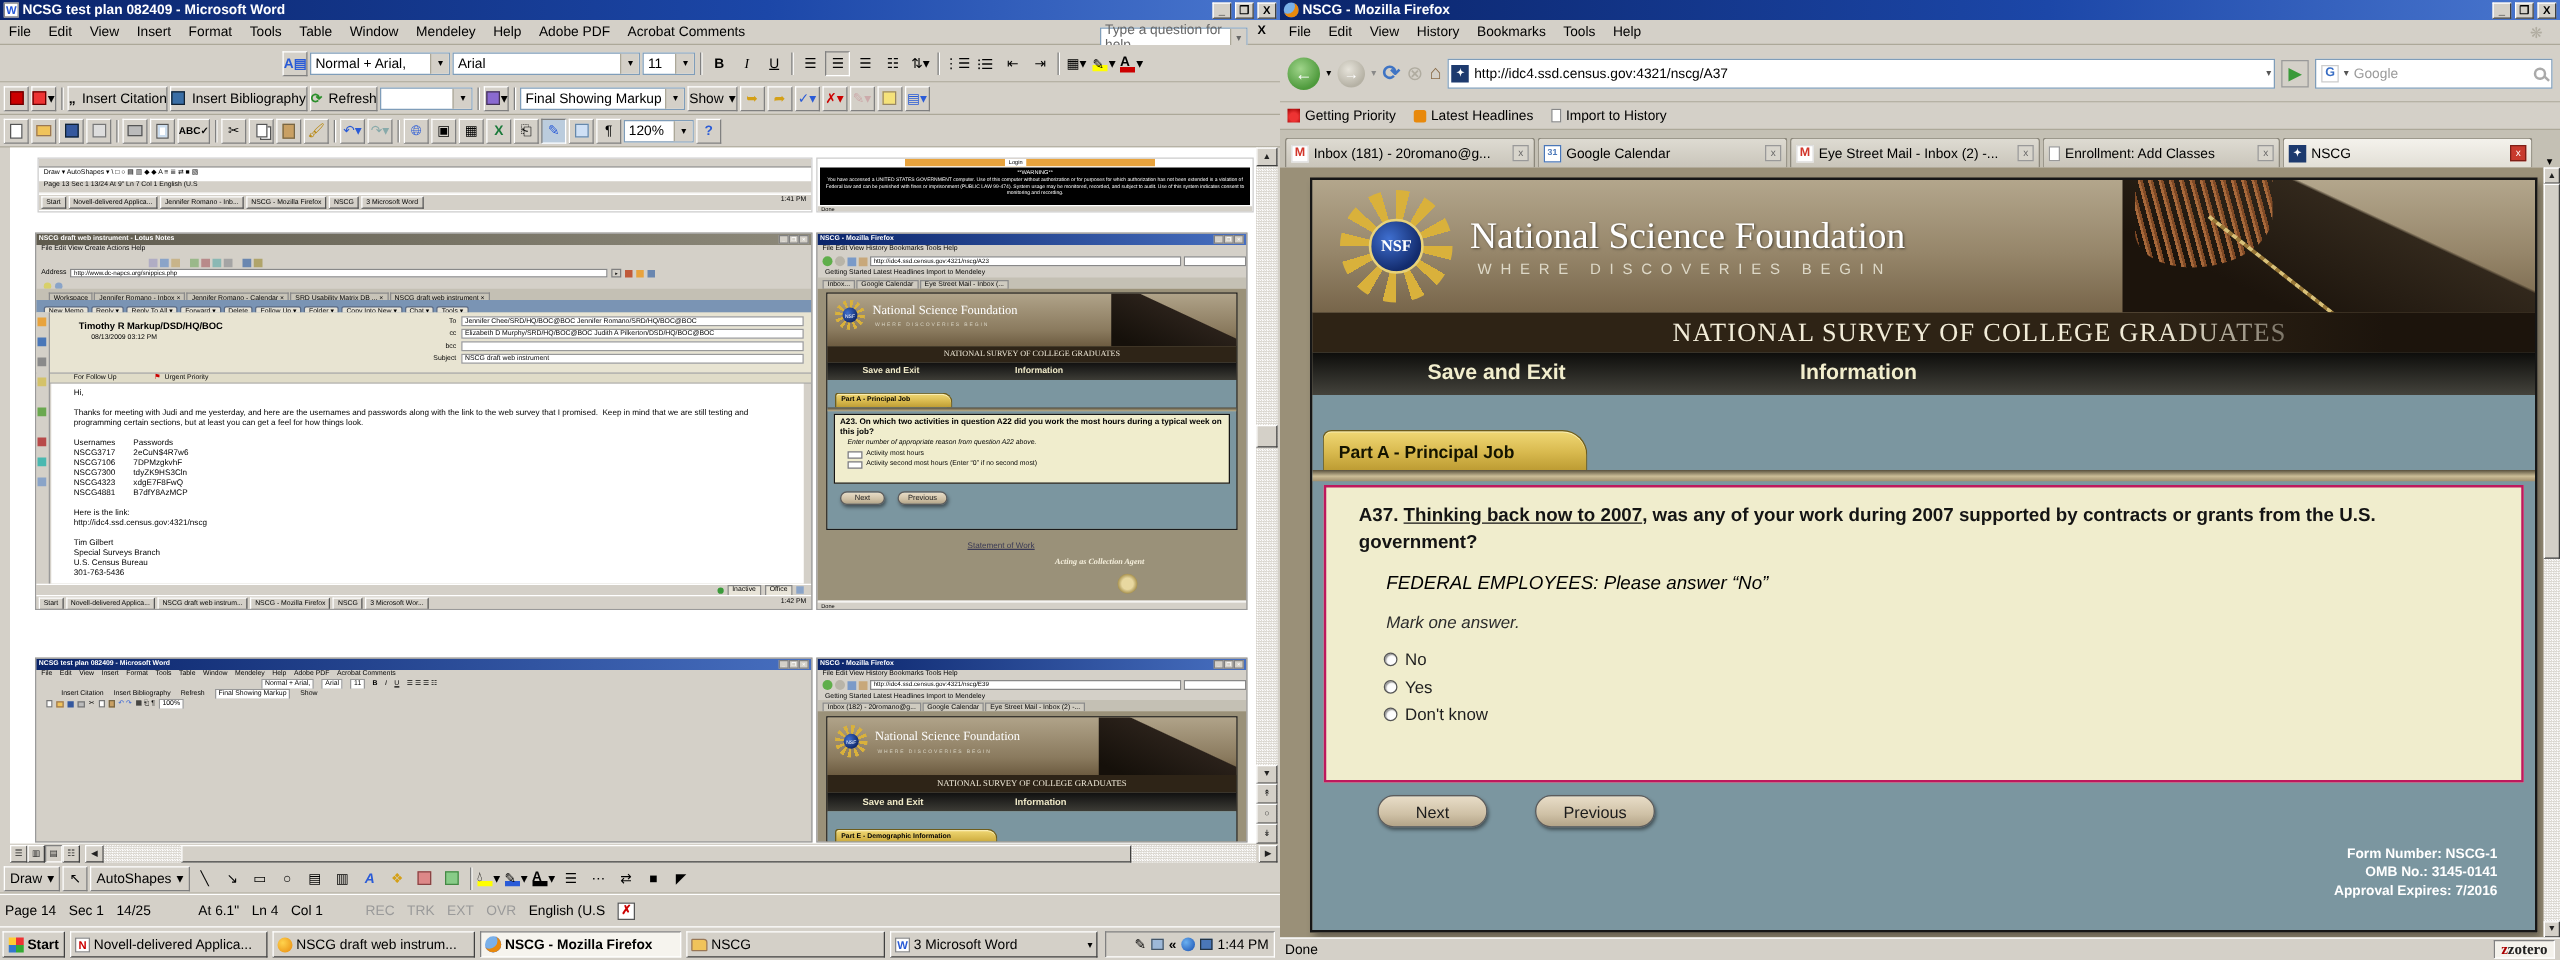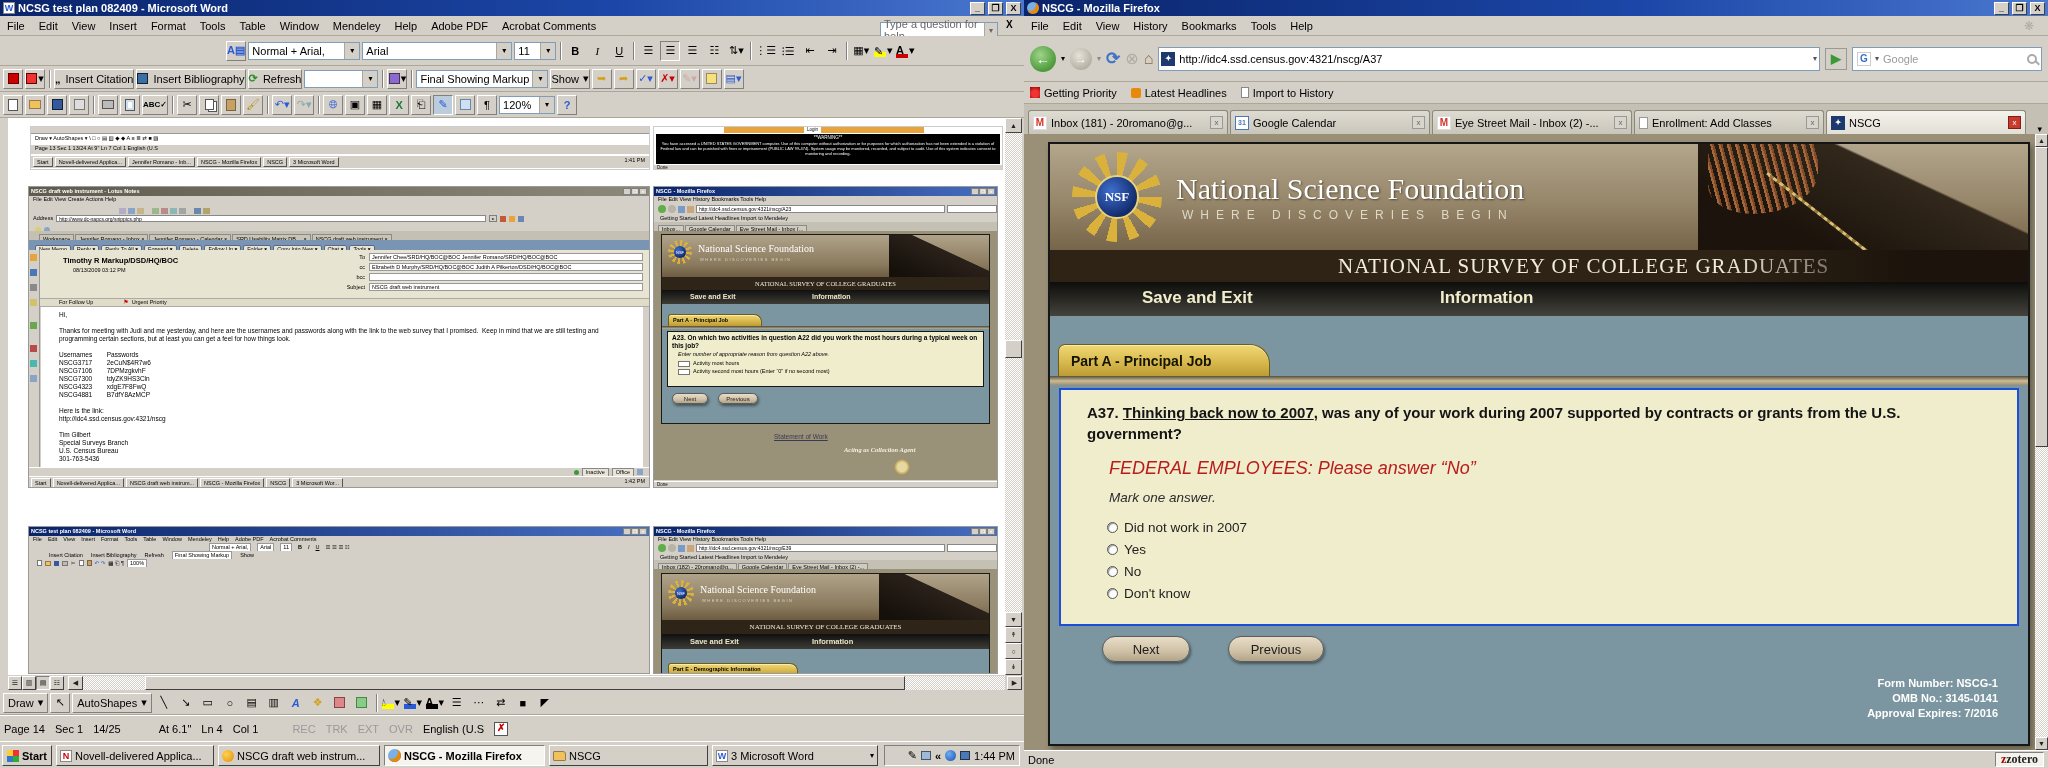--- a/index.html
+++ b/index.html
@@ -22,21 +22,21 @@
   .sunk{border:1px solid;border-color:#808080 #fff #fff #808080}
   .raisedb{border:1px solid;border-color:#fff #404040 #404040 #fff;background:#d4d0c8}
   .ic{display:inline-block}
   .sq{display:inline-block;width:11px;height:11px}
   
   .scrollbtn{background:#d4d0c8;border:1px solid;border-color:#fff #404040 #404040 #fff;display:flex;align-items:center;justify-content:center;font-size:7px;color:#222}
   .track{background:repeating-conic-gradient(#fff 0 25%,#d4d0c8 0 50%) 0 0/2px 2px}
   
   .serif{font-family:"Liberation Serif",serif}
   .goldtab{background:linear-gradient(180deg,#f0d875 0%,#d8b94e 55%,#bd9c33 100%);border:1px solid #6d5c1c;border-bottom:none;border-radius:7px 20px 0 0;box-shadow:inset 0 1px 0 #f9ecb0}
-  .cream{background:#f0edcd;border:2px solid #1d4ed8}
+  .cream{background:#f0edcd;border:2px solid #be185d}
   .pill{background:linear-gradient(180deg,#e8ddc8 0%,#cfc1a6 60%,#b3a488 100%);border:1px solid #5c5c5c;border-radius:13px;box-shadow:1px 2px 3px rgba(0,0,0,.45);display:flex;align-items:center;justify-content:center;font-size:13px;color:#1c1c1c}
   .rad{width:11px;height:11px;border-radius:50%;background:#fdfdfd;border:1px solid #555;box-shadow:inset 1px 1px 1px rgba(0,0,0,.4);display:inline-block}
   .ul{text-decoration:underline}
   .it{font-style:italic}
   
   .mini{position:absolute;overflow:hidden;background:#d4d0c8;border:1px solid #9a9a9a}
   .mrow{position:absolute;left:0;right:0;overflow:hidden;white-space:nowrap}
   .t4{font-size:4.5px;line-height:6px}.t5{font-size:5.5px;line-height:7px}.t6{font-size:6.5px;line-height:8px}.t7{font-size:7.5px;line-height:9px}
   .mtitle{background:linear-gradient(90deg,#0a246a,#476fc0);color:#fff;font-weight:bold}
   .mbtn{display:inline-block;background:#d4d0c8;border:1px solid #808080;height:7px;width:8px;font-size:4px;line-height:5px;text-align:center;vertical-align:top}
@@ -695,37 +695,33 @@
           <div class="r goldtab" style="left:8px;top:28px;width:212px;height:32px">
             <span class="r" style="left:12px;top:8px;font-size:14px;font-weight:bold;color:#141400">Part A - Principal Job</span>
           </div>
           <div class="r" style="left:0;top:60px;width:978px;height:9px;background:linear-gradient(180deg,#42territory3d30 0%,#574f3c 30%,#cbbd97 60%,#a08f6d 100%);background:linear-gradient(180deg,#574f3c 0%,#cbbd97 55%,#a08f6d 100%)"></div>
 
           <div class="r cream" style="left:9px;top:72px;width:960px;height:238px">
             <div class="r" style="left:26px;top:12px;width:912px;font-size:15px;font-weight:bold;line-height:21px;color:#141414">
               <span>A37.</span>
               <span class="ul">Thinking back now to 2007</span><span>, was any of your work during 2007 supported by contracts or grants from the U.S. government?</span>
             </div>
-            <div class="r it" style="left:48px;top:68px;font-size:18px;color:#b91c1c">FEDERAL EMPLOYEES: Please answer “No”</div>
+            <div class="r it" style="left:48px;top:68px;font-size:15px;color:#000000">FEDERAL EMPLOYEES: Please answer “No”</div>
             <div class="r it" style="left:48px;top:100px;font-size:13.5px;color:#2c2c2c">Mark one answer.</div>
             <div class="r" style="left:46px;top:126px;width:500px">
 
+
                 <div class="flex" style="height:22px;gap:6px">
                   <span class="rad"></span>
-                  <span style="font-size:13.5px;color:#1e1e1e">Did not work in 2007</span>
+                  <span style="font-size:13.5px;color:#1e1e1e">No</span>
                 </div>
 
                 <div class="flex" style="height:22px;gap:6px">
                   <span class="rad"></span>
                   <span style="font-size:13.5px;color:#1e1e1e">Yes</span>
-                </div>
-
-                <div class="flex" style="height:22px;gap:6px">
-                  <span class="rad"></span>
-                  <span style="font-size:13.5px;color:#1e1e1e">No</span>
                 </div>
 
                 <div class="flex" style="height:22px;gap:6px">
                   <span class="rad"></span>
                   <span style="font-size:13.5px;color:#1e1e1e">Don't know</span>
                 </div>
               </div>
           </div>
 
           <div class="r pill" style="left:52px;top:320px;width:88px;height:26px">

